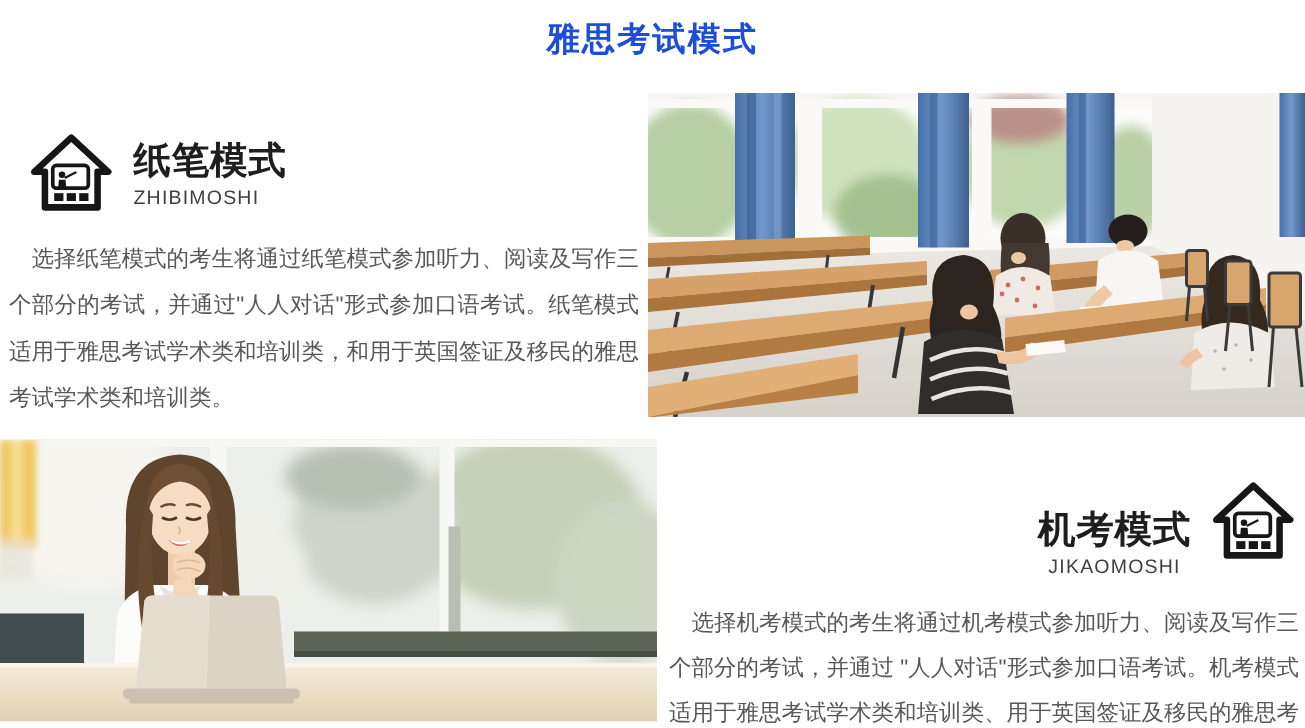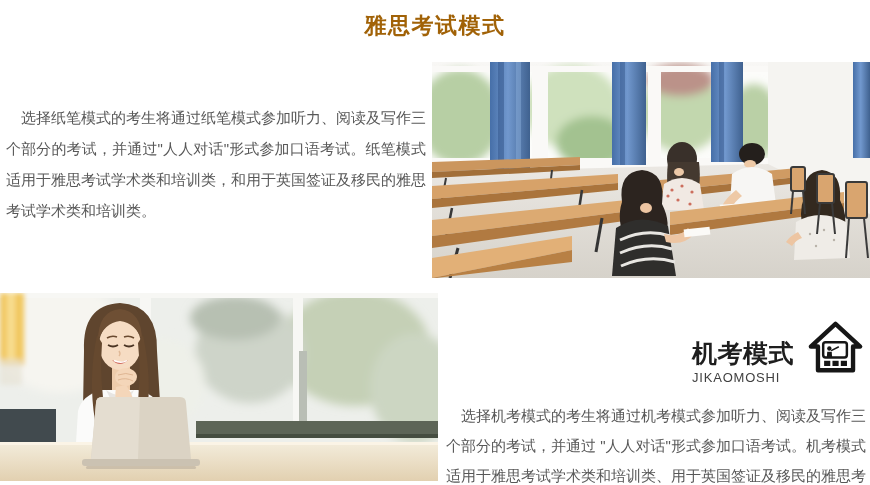--- a/index.html
+++ b/index.html
@@ -3,58 +3,76 @@
 <meta charset="utf-8">
 <style>
   * { margin:0; padding:0; box-sizing:border-box; }
   html,body { background:#ffffff; }
   body { width:870px; height:485px; font-family:"Liberation Sans", sans-serif; }
   .page { position:relative; width:870px; height:485px; background:#ffffff; overflow:hidden; }
 
   .page-title {
     position:absolute; top:11px; left:0; width:100%;
     text-align:center; font-size:22px; font-weight:bold;
-    color:#a16207; letter-spacing:1.5px;
+    color:#1d4ed8; letter-spacing:1.5px;
   }
 
   .photo { position:absolute; overflow:hidden; background:#eceae6; }
   .photo svg { display:block; }
   .photo-classroom { top:62px; right:0; width:438px; height:216px; }
   .photo-laptop   { top:293px; left:0; width:438px; height:188px; }
 
   .text-col { position:absolute; width:420px; }
   .text-col-left  { left:6px;  top:88px; }
   .text-col-right { left:446px; top:310px; }
 
   .head-row { display:flex; align-items:center; gap:13px; }
   .head-row-left { margin-left:13px; }
   .head-row-right { justify-content:flex-end; margin-right:2px; }
 
   .icon-house { width:57px; height:55px; flex:0 0 auto; }
   .icon-house svg { width:57px; height:55px; display:block; }
 
   .mode-heading { font-size:25px; font-weight:bold; color:#1e1e1e; line-height:30px; letter-spacing:0.5px; }
   .mode-sub { font-size:13px; color:#3f3f3f; letter-spacing:0.8px; margin-top:2px; }
-  .head-text-right { text-align:left;margin-top:28px; }
+  .head-text-right { text-align:center;margin-top:28px; }
 
   .mode-desc {
     font-size:15px; color:#585858; text-align:justify; text-indent:15px;
   }
   .mode-desc-left  { margin-top:14px; line-height:31px; }
   .mode-desc-right { margin-top:16px; line-height:30px; }
 </style>
 </head>
 <body>
 
 <div class="page">
 
   <h1 class="page-title">雅思考试模式</h1>
 
   <section>
     <div class="text-col text-col-left">
+      <div class="head-row head-row-left">
+        <span class="icon-house">
+          <svg viewBox="0 0 60 58" aria-hidden="true">
+            <path d="M30 4 L56 28 L48.5 28 L48.5 53 L11.5 53 L11.5 28 L4 28 Z" fill="none" stroke="#161616" stroke-width="4.6" stroke-linejoin="round"></path>
+            <rect x="17" y="23.5" width="25" height="16" rx="2.5" fill="none" stroke="#161616" stroke-width="2.6"></rect>
+            <circle cx="23.5" cy="30" r="2.3" fill="#161616"></circle>
+            <path d="M20.8 39.5 L21.3 33.5 L26 33.5 L26.5 39.5 Z" fill="#161616"></path>
+            <path d="M26 32 L33 28.5" stroke="#161616" stroke-width="1.6" stroke-linecap="round"></path>
+            <rect x="18" y="43" width="6.5" height="5.5" fill="#161616"></rect>
+            <rect x="26.8" y="43" width="6.5" height="5.5" fill="#161616"></rect>
+            <rect x="35.6" y="43" width="6.5" height="5.5" fill="#161616"></rect>
+          </svg>
+        </span>
+        <div>
+          <h2 class="mode-heading">纸笔模式</h2>
+          <div class="mode-sub">ZHIBIMOSHI</div>
+        </div>
+      </div>
       <p class="mode-desc mode-desc-left">选择纸笔模式的考生将通过纸笔模式参加听力、阅读及写作三个部分的考试，并通过"人人对话"形式参加口语考试。纸笔模式适用于雅思考试学术类和培训类，和用于英国签证及移民的雅思考试学术类和培训类。</p>
     </div>
 
     <div class="photo photo-classroom">
       <svg viewBox="0 0 438 216" width="438" height="216" preserveAspectRatio="none" aria-hidden="true">
         <defs>
           <linearGradient id="cWall" x1="0" y1="0" x2="0" y2="1">
               <stop offset="0" stop-color="#f8f7f5"></stop>
               <stop offset="1" stop-color="#e6e3df"></stop>
             </linearGradient>

